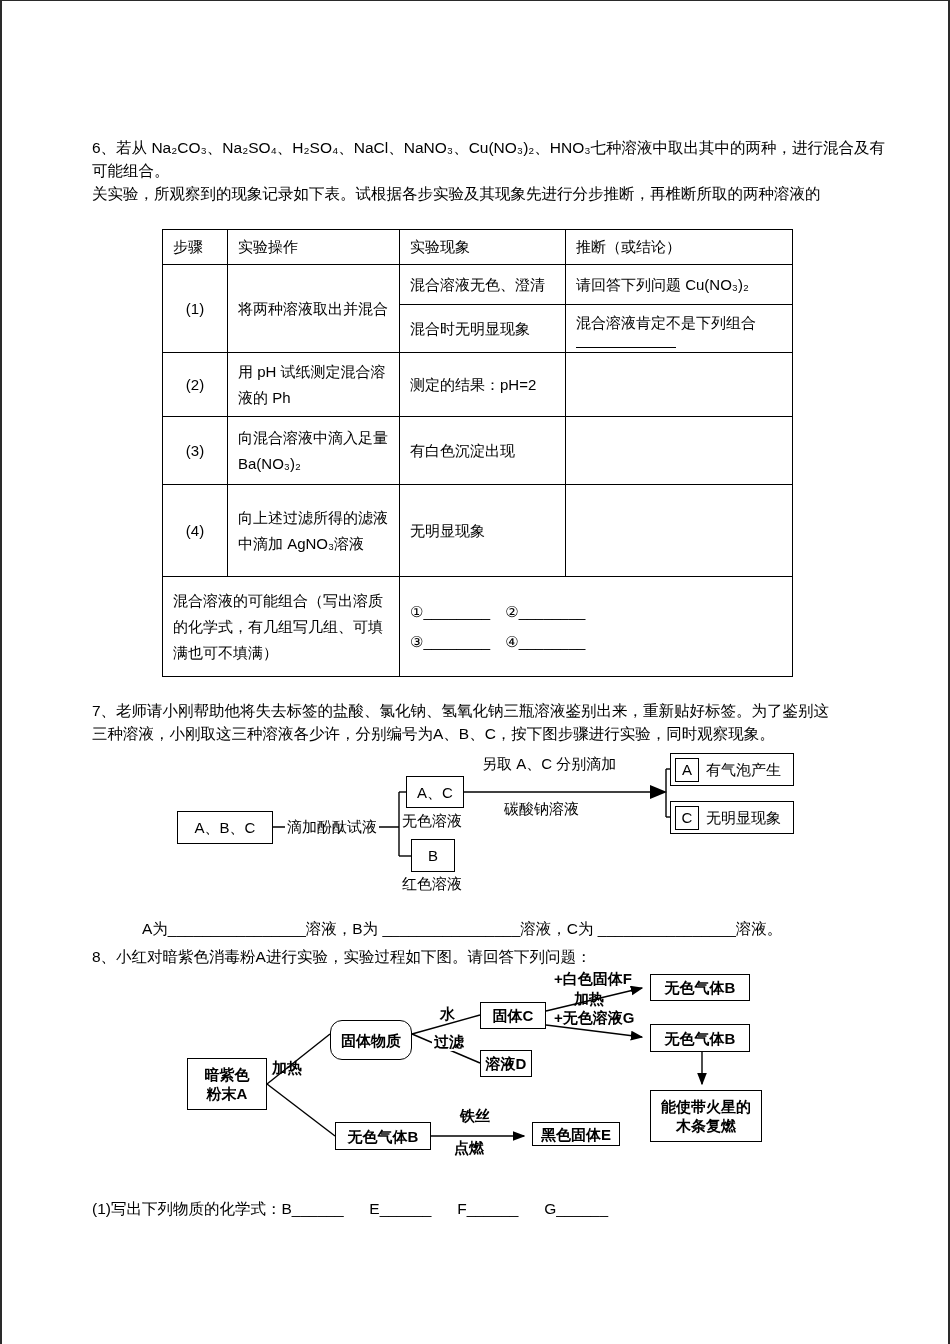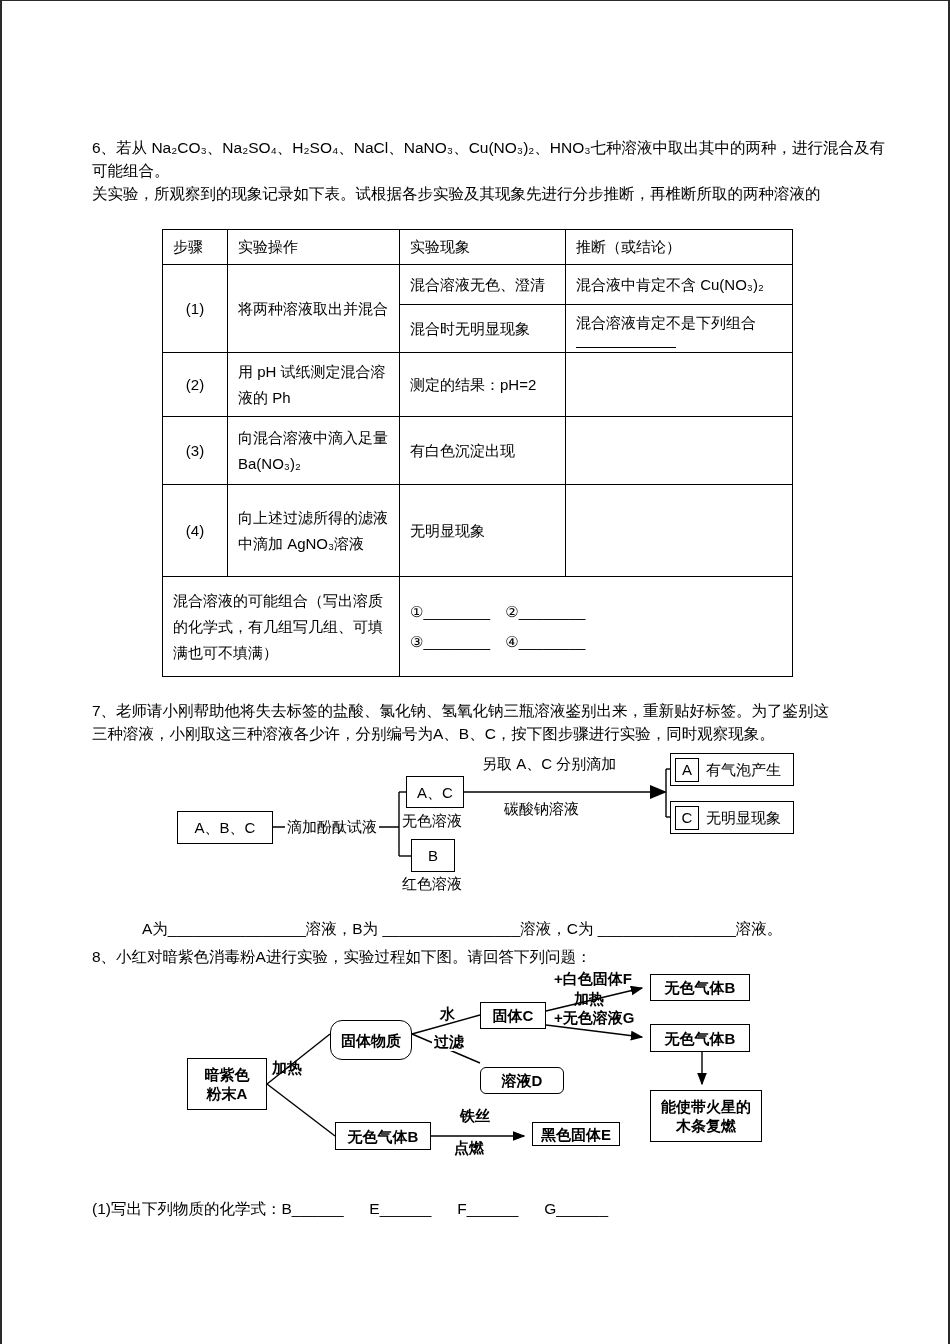--- a/index.html
+++ b/index.html
@@ -60,21 +60,21 @@
         <tr style="height:34px">
       <td>步骤</td>
       <td>实验操作</td>
       <td>实验现象</td>
       <td>推断（或结论）</td>
     </tr>
     <tr style="height:40px">
       <td class="step" rowspan="2">(1)</td>
       <td rowspan="2">将两种溶液取出并混合</td>
       <td>混合溶液无色、澄清</td>
-      <td>混合液中肯定不含 Cu(NO₃)₂</td>
+      <td>请回答下列问题 Cu(NO₃)₂</td>
     </tr>
     <tr style="height:48px">
       <td>混合时无明显现象</td>
       <td>
         <div>混合溶液肯定不是下列组合</div>
         <div class="blankline"></div>
       </td>
     </tr>
     <tr style="height:64px">
       <td class="step">(2)</td>
@@ -173,21 +173,21 @@
       <div>暗紫色</div>
       <div>粉末A</div>
     </div>
     <div class="lbl" style="left:270px; top:92px;">加热</div>
 
     <div class="fbox" style="left:328px; top:53px; width:82px; height:40px;border-radius:12px;">固体物质</div>
     <div class="lbl" style="left:438px; top:38px;">水</div>
     <div class="lbl bg" style="left:424px; top:66px;">过滤</div>
 
     <div class="fbox" style="left:478px; top:35px; width:66px; height:27px;">固体C</div>
-    <div class="fbox" style="left:478px; top:100px; width:84px; height:27px;border-radius:6px;">溶液D</div>
+    <div class="fbox" style="left:478px; top:83px; width:52px; height:27px;">溶液D</div>
 
     <div class="lbl" style="left:552px; top:3px;">+白色固体F</div>
     <div class="lbl" style="left:572px; top:23px;">加热</div>
     <div class="fbox" style="left:648px; top:7px; width:100px; height:27px;">无色气体B</div>
 
     <div class="lbl" style="left:552px; top:42px;">+无色溶液G</div>
     <div class="fbox" style="left:648px; top:57px; width:100px; height:28px;">无色气体B</div>
 
     <div class="fbox" style="left:648px; top:123px; width:112px; height:52px; flex-direction:column;">
       <div>能使带火星的</div>

